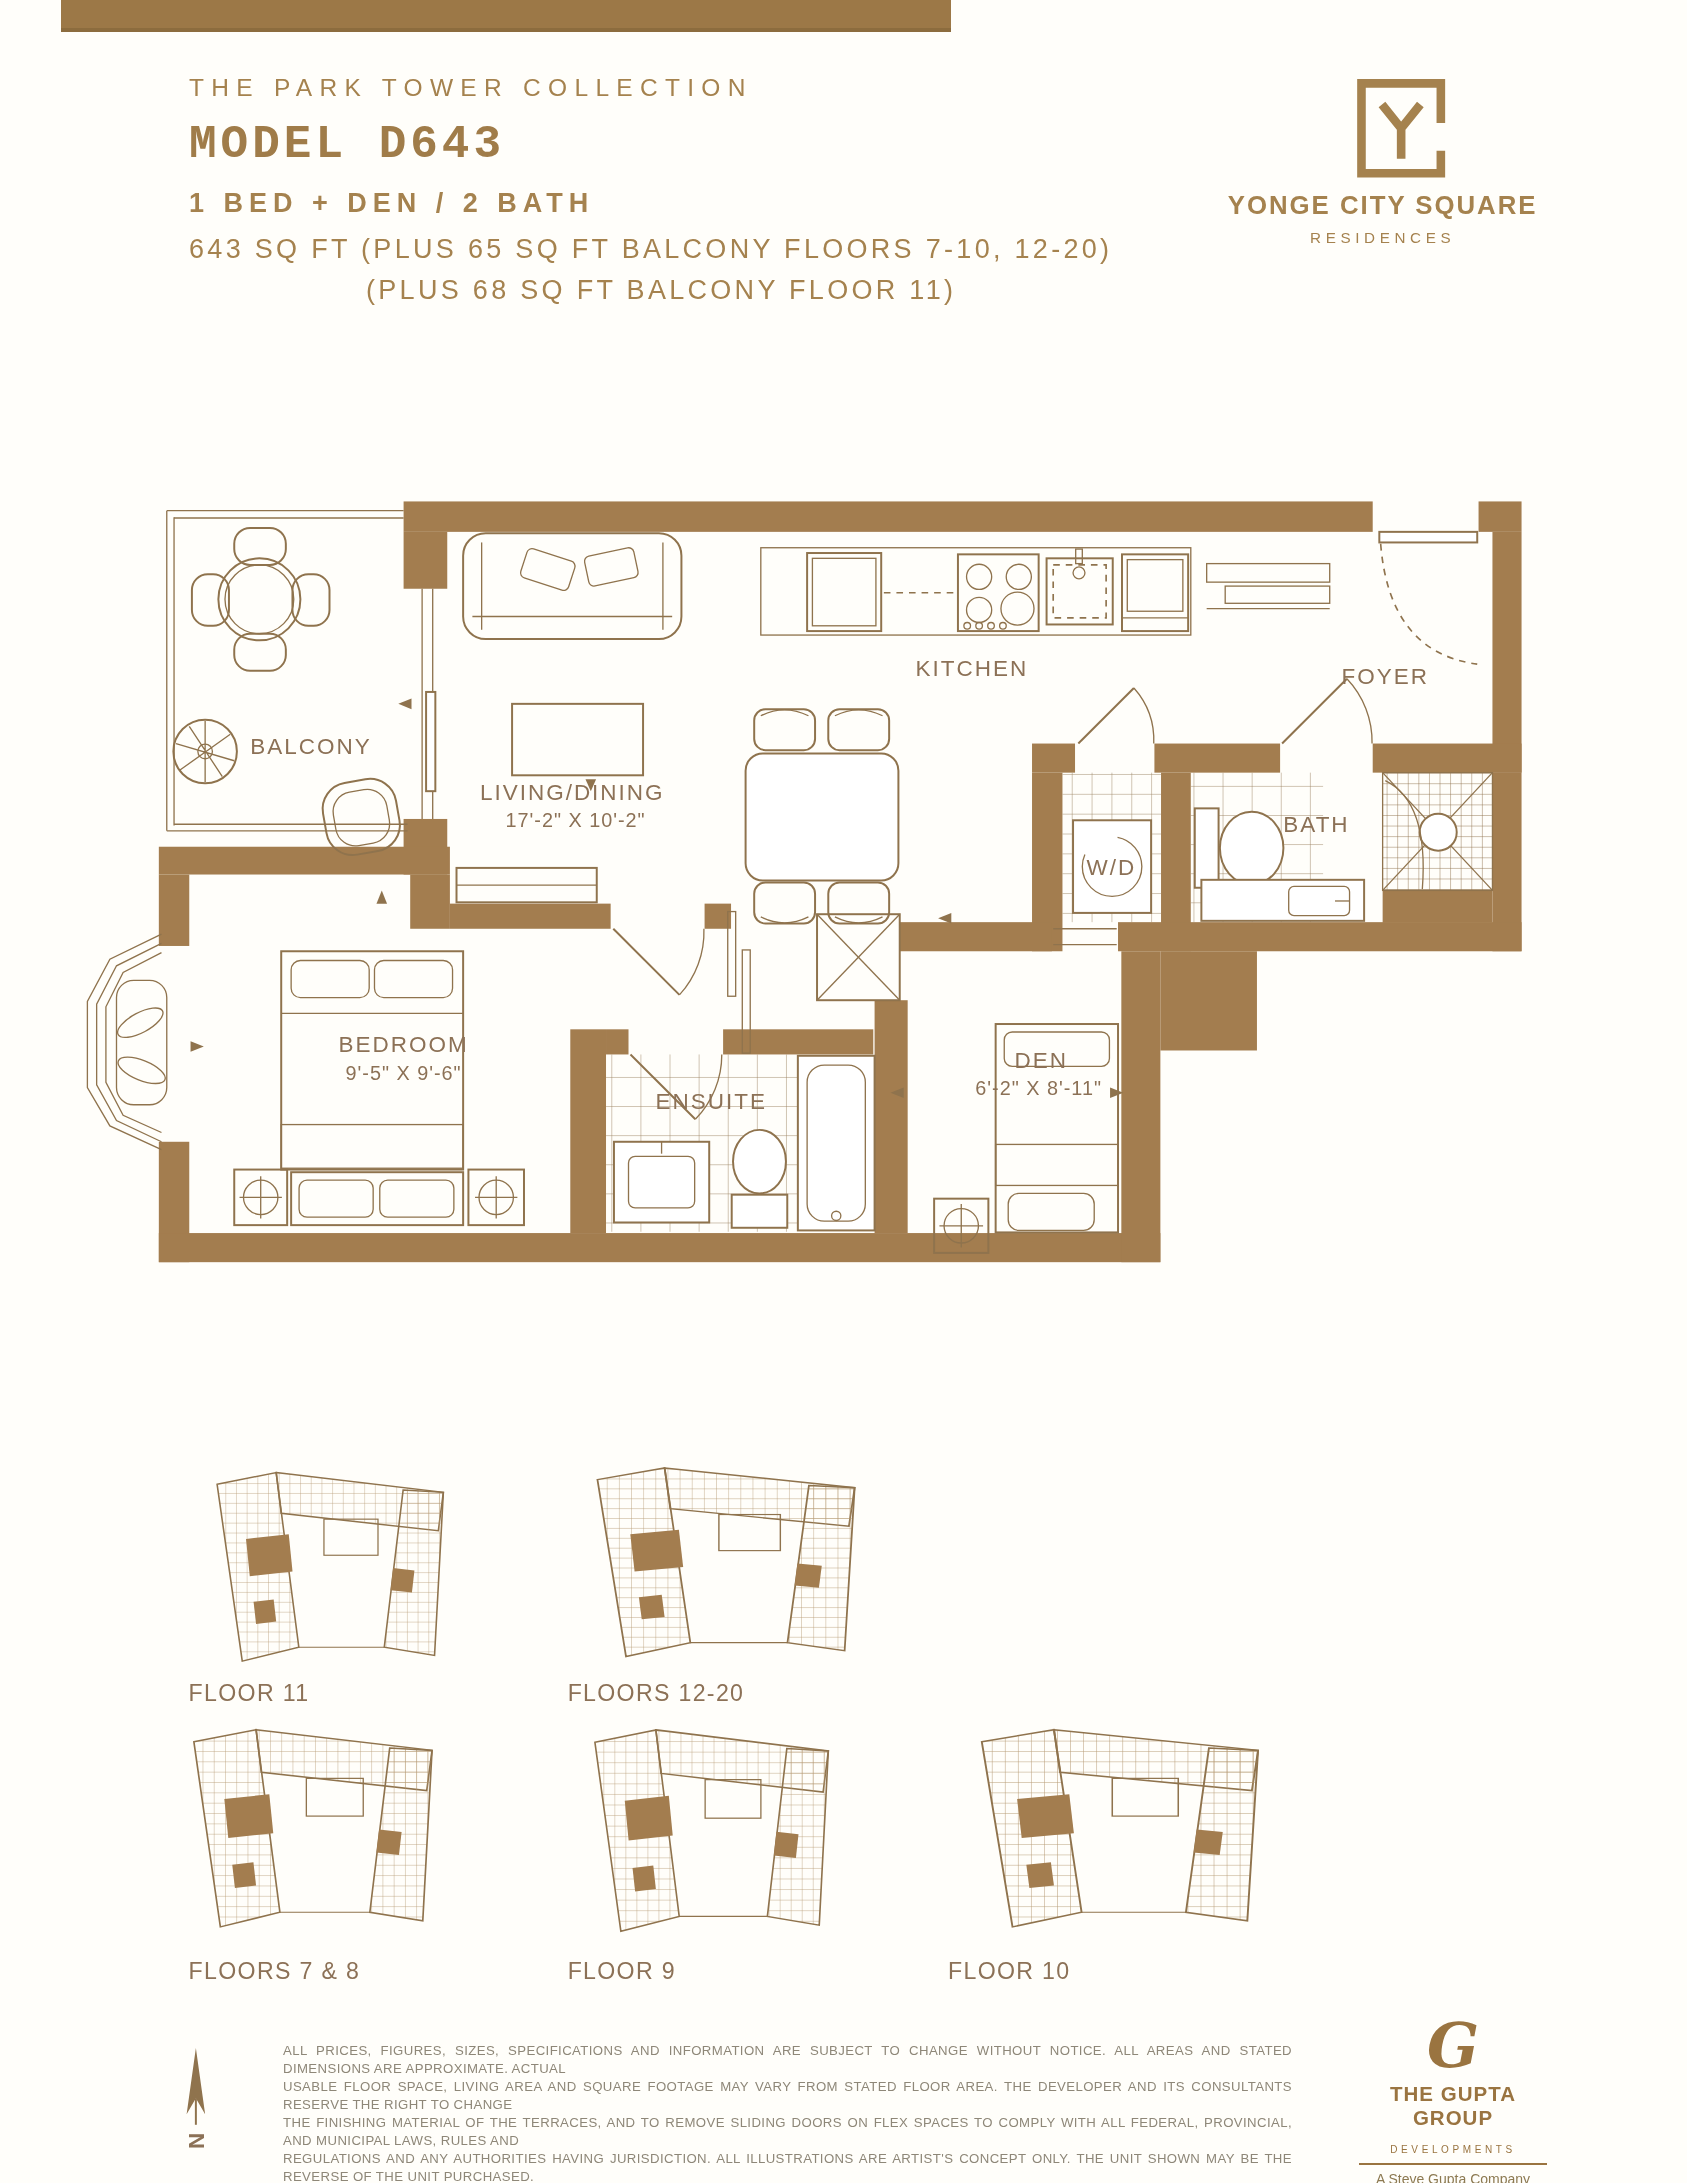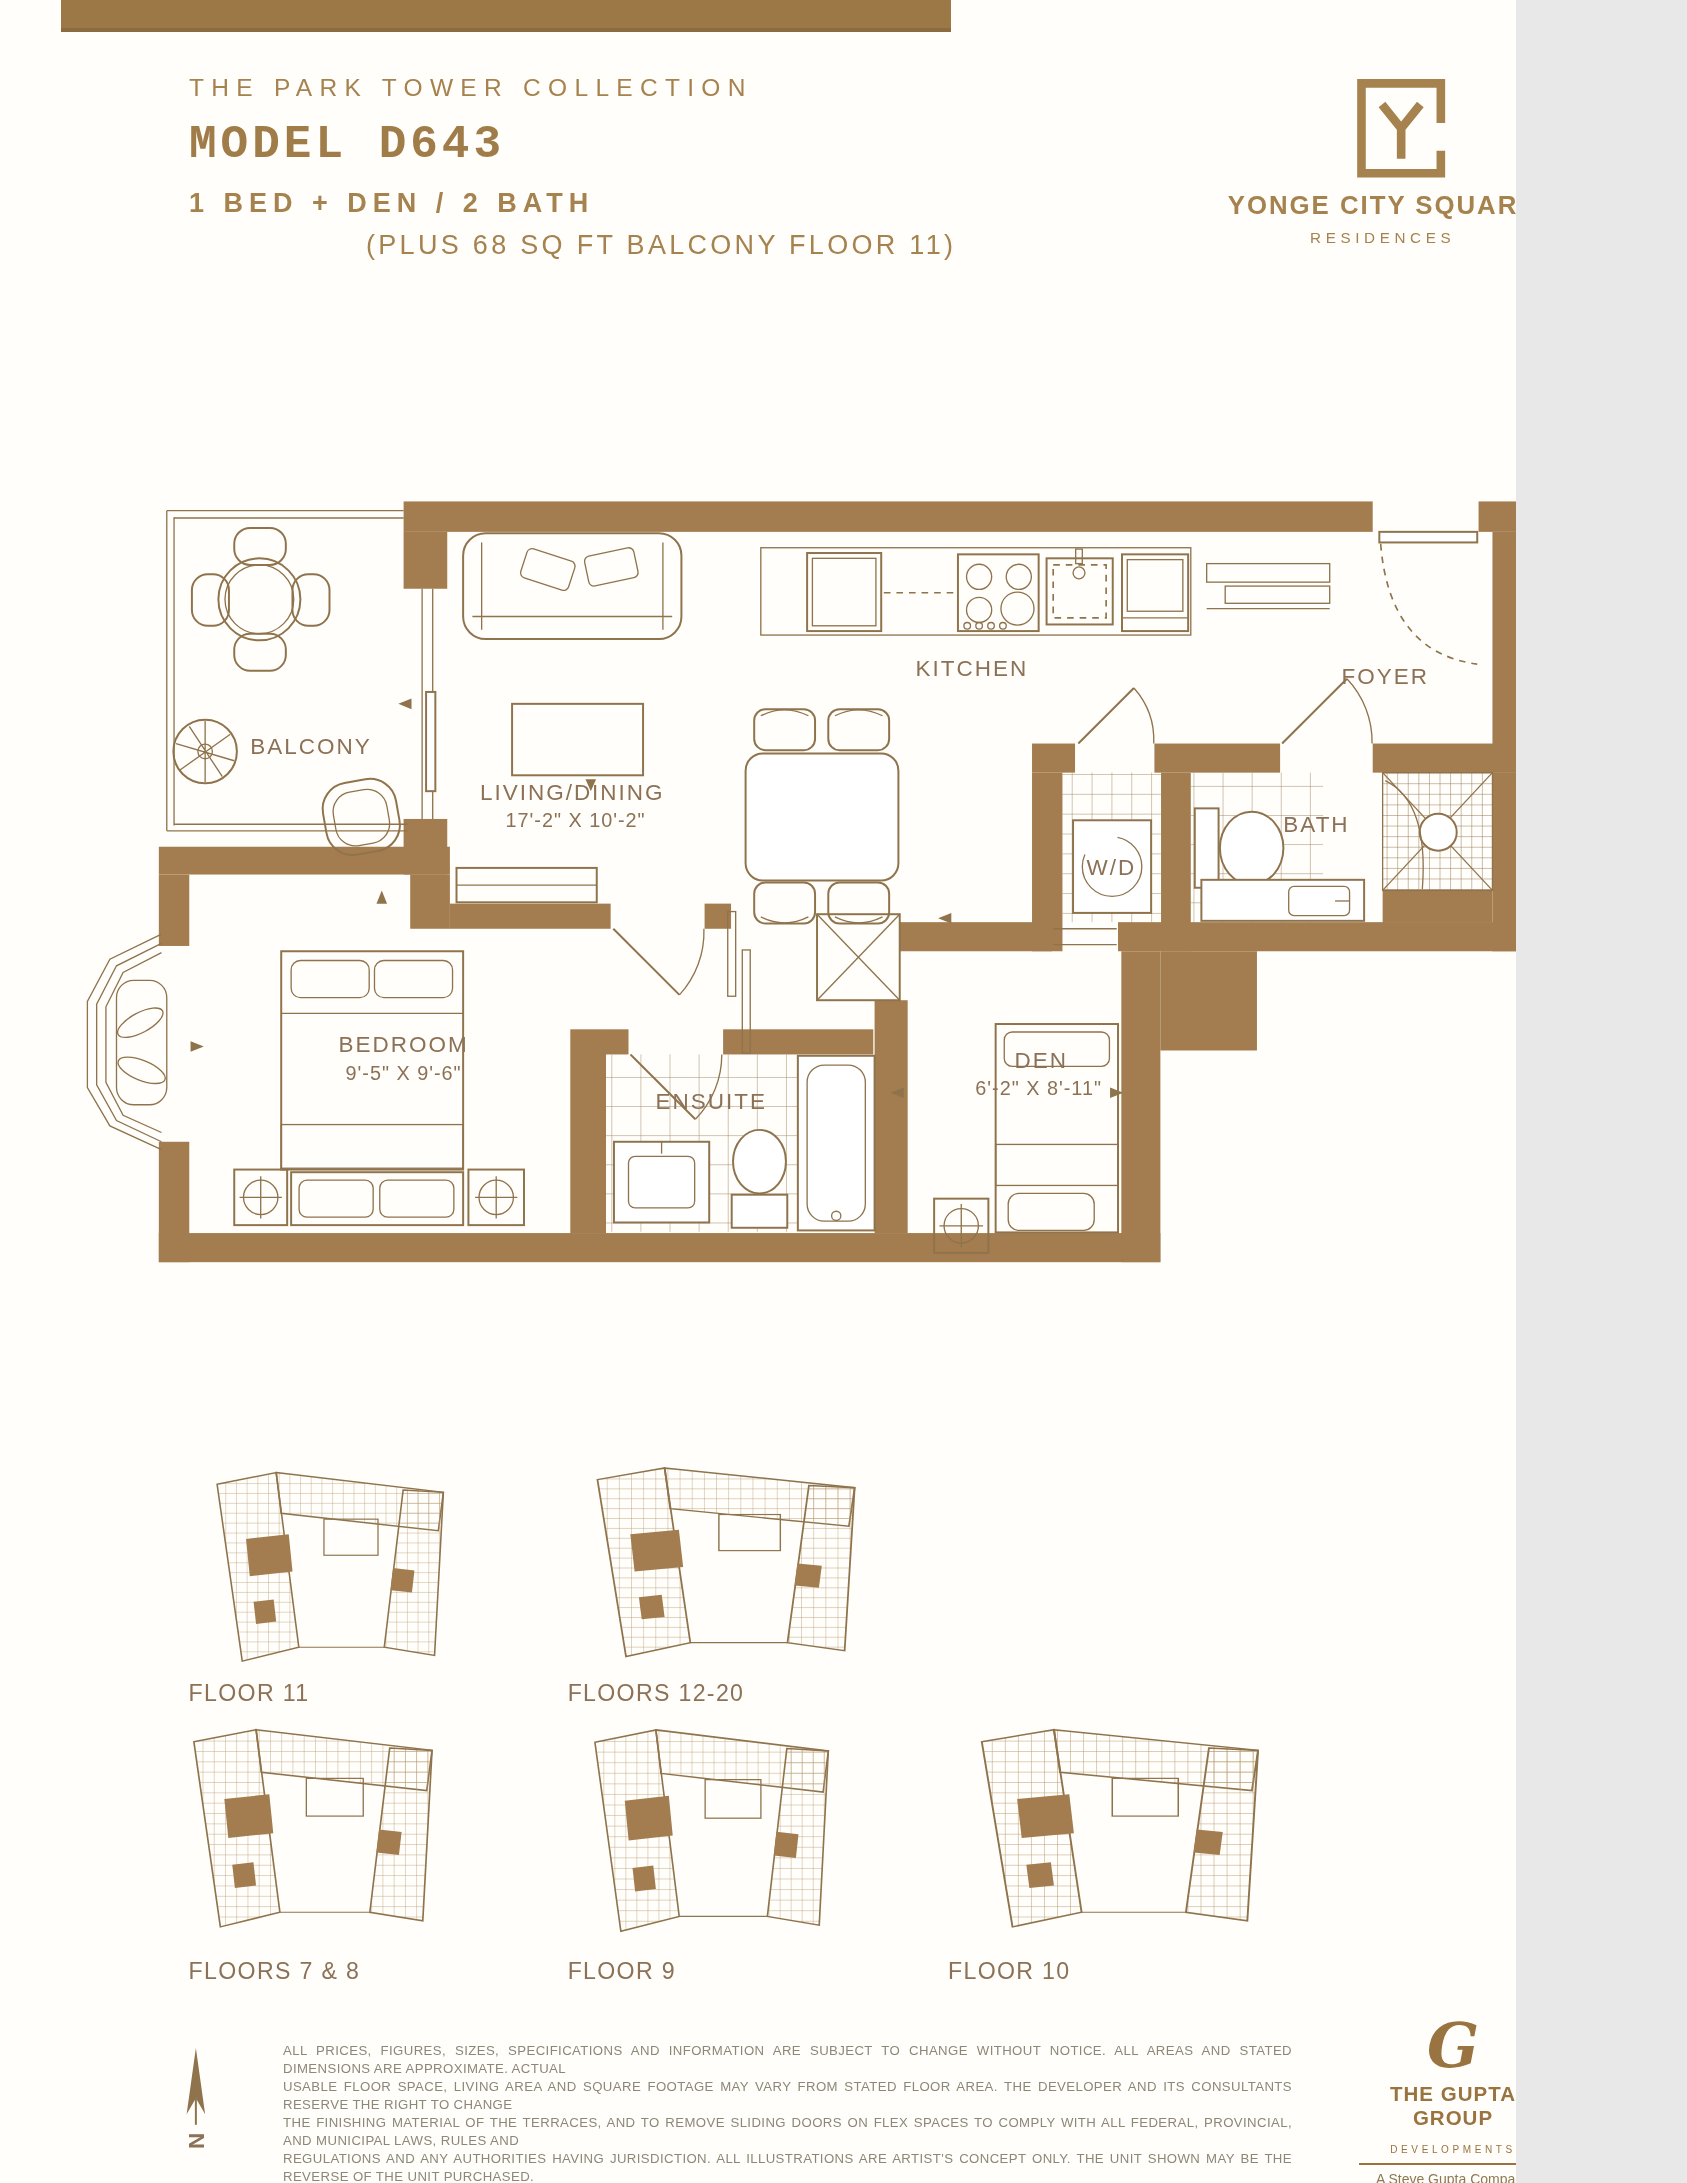--- a/index.html
+++ b/index.html
@@ -1,16 +1,16 @@
 <!DOCTYPE html>
 <html style="font-size:10.6px"><head>
 <meta charset="utf-8">
 <style>
   html,body{margin:0;padding:0;background:#e8e8e8;}
-  .page{position:relative;width:1516px;height:2183px;background:#fffefa;overflow:hidden;
+  .page{position:relative;width:1687px;height:2183px;background:#fffefa;overflow:hidden;
         font-family:"Liberation Sans",sans-serif;}
   .topbar{position:absolute;left:61px;top:0;width:890px;height:28px;background:#9c7847;
           border-bottom:4px solid #8c6c3e;}
   
   .hdr{position:absolute;left:189px;top:74px;color:#a5824e;z-index:3;}
   .h-coll{font-size:24.5px;letter-spacing:7.3px;font-weight:500;}
   .h-model{font-size:46px;letter-spacing:4px;font-weight:600;margin-top:17px;color:#a07c49;font-family:Liberation Mono, monospace;}
   .h-conf{font-size:27px;letter-spacing:6px;margin-top:17px;font-weight:bold;}
   .h-area1{font-size:27px;letter-spacing:3.3px;margin-top:14.6px;white-space:nowrap;}
   .h-area2{font-size:27px;letter-spacing:3.3px;margin-top:10.6px;margin-left:177px;white-space:nowrap;}
@@ -46,20 +46,21 @@
 <body>
 
 <div class="page">
 
   <div class="topbar"></div>
 
   <div class="hdr">
     <div class="h-coll">THE PARK TOWER COLLECTION</div>
     <div class="h-model">MODEL D643</div>
     <div class="h-conf">1 BED + DEN / 2 BATH</div>
+    <div class="h-area1">643 SQ FT (PLUS 65 SQ FT BALCONY FLOORS 7-10, 12-20)</div>
     <div class="h-area2">(PLUS 68 SQ FT BALCONY FLOOR 11)</div>
   </div>
 
   <svg class="plan-svg" width="1687" height="2183" viewBox="0 0 2550 3300">
     <defs>
       <pattern id="pT44" width="44" height="44" patternUnits="userSpaceOnUse">
         <path d="M44 0H0V44" fill="none" stroke="#9b8260" stroke-width="1.4"></path>
       </pattern>
       <pattern id="pT30" width="30" height="30" patternUnits="userSpaceOnUse">
         <path d="M30 0H0V30" fill="none" stroke="#9b8260" stroke-width="1.4"></path>

